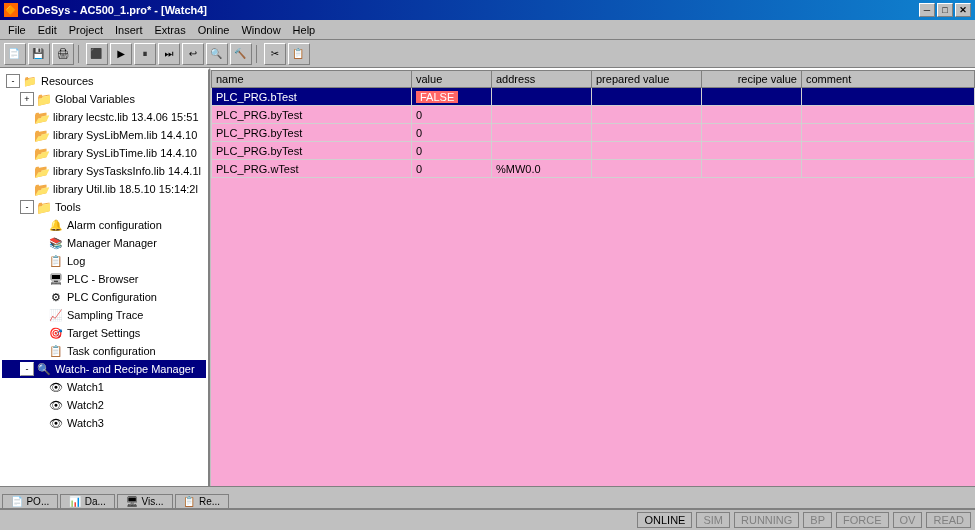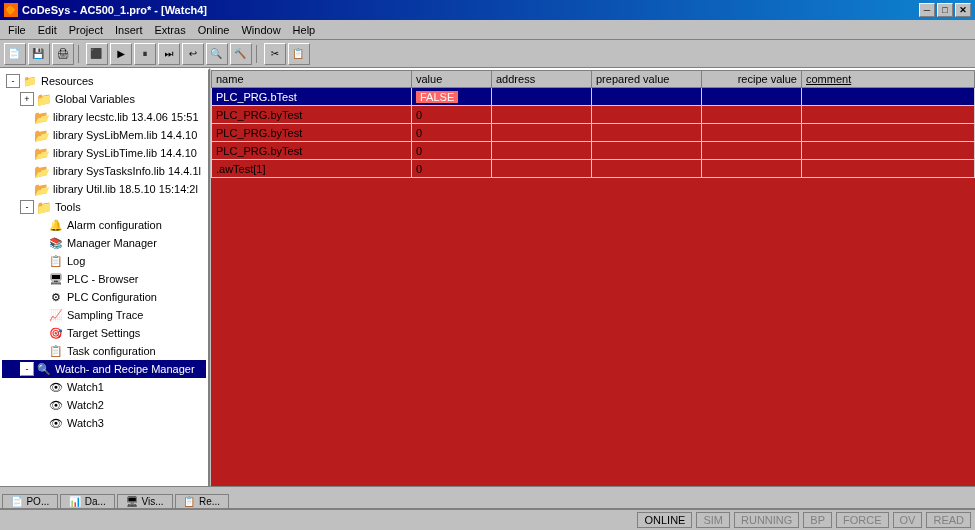--- a/index.html
+++ b/index.html
@@ -100,21 +100,21 @@
     .indent-1 { padding-left: 4px; }
     .indent-2 { padding-left: 18px; }
     .indent-3 { padding-left: 32px; }
 
     
     .icon-folder { font-size: 13px; }
 
     
     .right-panel {
       flex: 1;
-      background: #b91c1c;
+      background: #f9a8d4;
       overflow: auto;
       border-top: 2px solid #ffffff;
       border-left: 1px solid #c0c0c0;
     }
 
     .watch-table {
       width: 100%;
       border-collapse: collapse;
       font-size: 11px;
     }
@@ -335,21 +335,21 @@
 
   <div class="right-panel">
     <table class="watch-table">
       <thead>
         <tr>
           <th style="width:200px;">name</th>
           <th style="width:80px;">value</th>
           <th style="width:100px;">address</th>
           <th style="width:110px;">prepared value</th>
           <th style="width:100px;text-align:right;">recipe value</th>
-          <th style="width:auto;text-decoration:underline;">comment</th>
+          <th style="width:auto;">comment</th>
         </tr>
       </thead>
       <tbody id="watch-tbody">
       <tr class="selected">
             <td>PLC_PRG.bTest</td>
             <td><span class="value-false">FALSE</span></td>
             <td></td>
             <td></td>
             <td></td>
             <td></td>
@@ -372,23 +372,23 @@
           </tr>
           <tr>
             <td>PLC_PRG.byTest</td>
             <td>0</td>
             <td></td>
             <td></td>
             <td></td>
             <td></td>
           </tr>
           <tr>
-            <td>.awTest[1]</td>
+            <td>PLC_PRG.wTest</td>
             <td>0</td>
-            <td></td>
+            <td>%MW0.0</td>
             <td></td>
             <td></td>
             <td></td>
           </tr>
         </tbody>
     </table>
   </div>
 </div>
 
 <div class="bottom-tabs">

